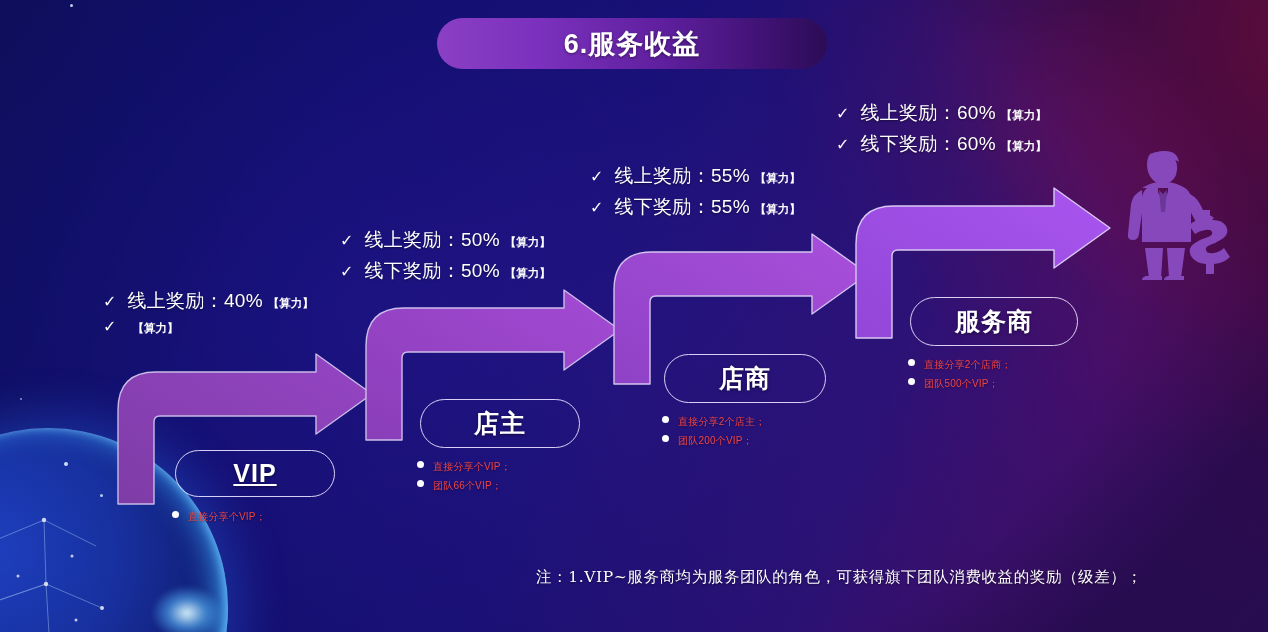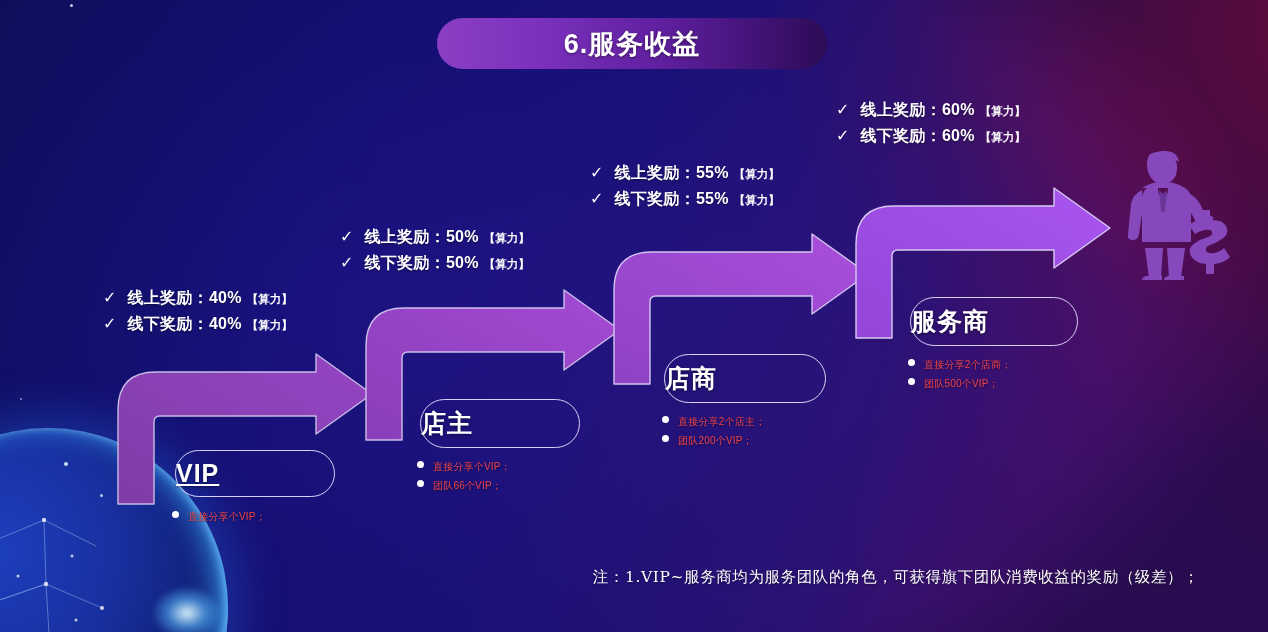--- a/index.html
+++ b/index.html
@@ -63,51 +63,50 @@
 
   
   .arrow { position:absolute; }
   .arrow svg { display:block; overflow:visible; }
 
   
   .role-box {
     position:absolute;
     border:1.6px solid rgba(232,225,255,0.92);
     border-radius:28px;
-    display:flex; align-items:center; 
+    display:flex; align-items:center; justify-content:center;
     background:transparent;
   }
   .role-box span {
     color:#ffffff; font-weight:bold; letter-spacing:1px;
     text-shadow:0 1px 3px rgba(0,0,0,.5);
   }
 
   
   .reward { position:absolute; }
   .reward-row { display:flex; align-items:baseline; white-space:nowrap; margin-bottom:5px; }
   .reward-check { color:#ffffff; font-size:16px; margin-right:11px; font-weight:normal; line-height:1; }
-  .reward-text { color:#ffffff; font-size:16px; font-weight:bold; letter-spacing:.3px; text-shadow:0 1px 2px rgba(0,0,0,.45); }
+  .reward-text { color:#ffffff; font-size:19px; font-weight:normal; letter-spacing:.3px; text-shadow:0 1px 2px rgba(0,0,0,.45); }
   .reward-tag { color:#ffffff; font-size:11.5px; font-weight:bold; margin-left:5px; }
 
   
   .bullets { position:absolute; }
   .bullet-row { display:flex; align-items:baseline; white-space:nowrap; margin-bottom:5px; }
   .bullet-dot {
     width:7px; height:7px; border-radius:50%; background:#ffffff;
     margin-right:9px; flex:none; position:relative; top:-2px;
   }
   .bullet-text { color:#ef4444; font-size:10px; letter-spacing:.2px; text-shadow:0 1px 2px rgba(0,0,0,.4); }
 
   
   .footer-note {
     position:absolute; left:536px; top:566px; width:720px;
     font-family:"DejaVu Serif","Liberation Serif",serif;
     color:#ffffff; font-size:15.5px; line-height:1.5; letter-spacing:.6px;
     text-shadow:0 1px 2px rgba(0,0,0,.45);
-    text-align:center;
   }
   .footer-note .ln2 { padding-left:36px; }
 
   
   .man { position:absolute; left:1118px; top:148px; width:124px; height:136px; }
   .man svg { display:block; }
 </style>
 </head>
 <body>
 
@@ -247,21 +246,20 @@
   </div>
 
   <div class="reward" style="left:103px; top:288px;">
     <div class="reward-row">
       <span class="reward-check">✓</span>
       <span class="reward-text"><span>线上奖励：</span><span>40%</span></span>
       <span class="reward-tag">【算力】</span>
     </div>
     <div class="reward-row">
       <span class="reward-check">✓</span>
-      <span class="reward-text"><span>线下奖励：</span><span>40%</span></span>
       <span class="reward-tag">【算力】</span>
     </div>
   </div>
 
   <div class="reward" style="left:340px; top:227px;">
     <div class="reward-row">
       <span class="reward-check">✓</span>
       <span class="reward-text"><span>线上奖励：</span><span>50%</span></span>
       <span class="reward-tag">【算力】</span>
     </div>

